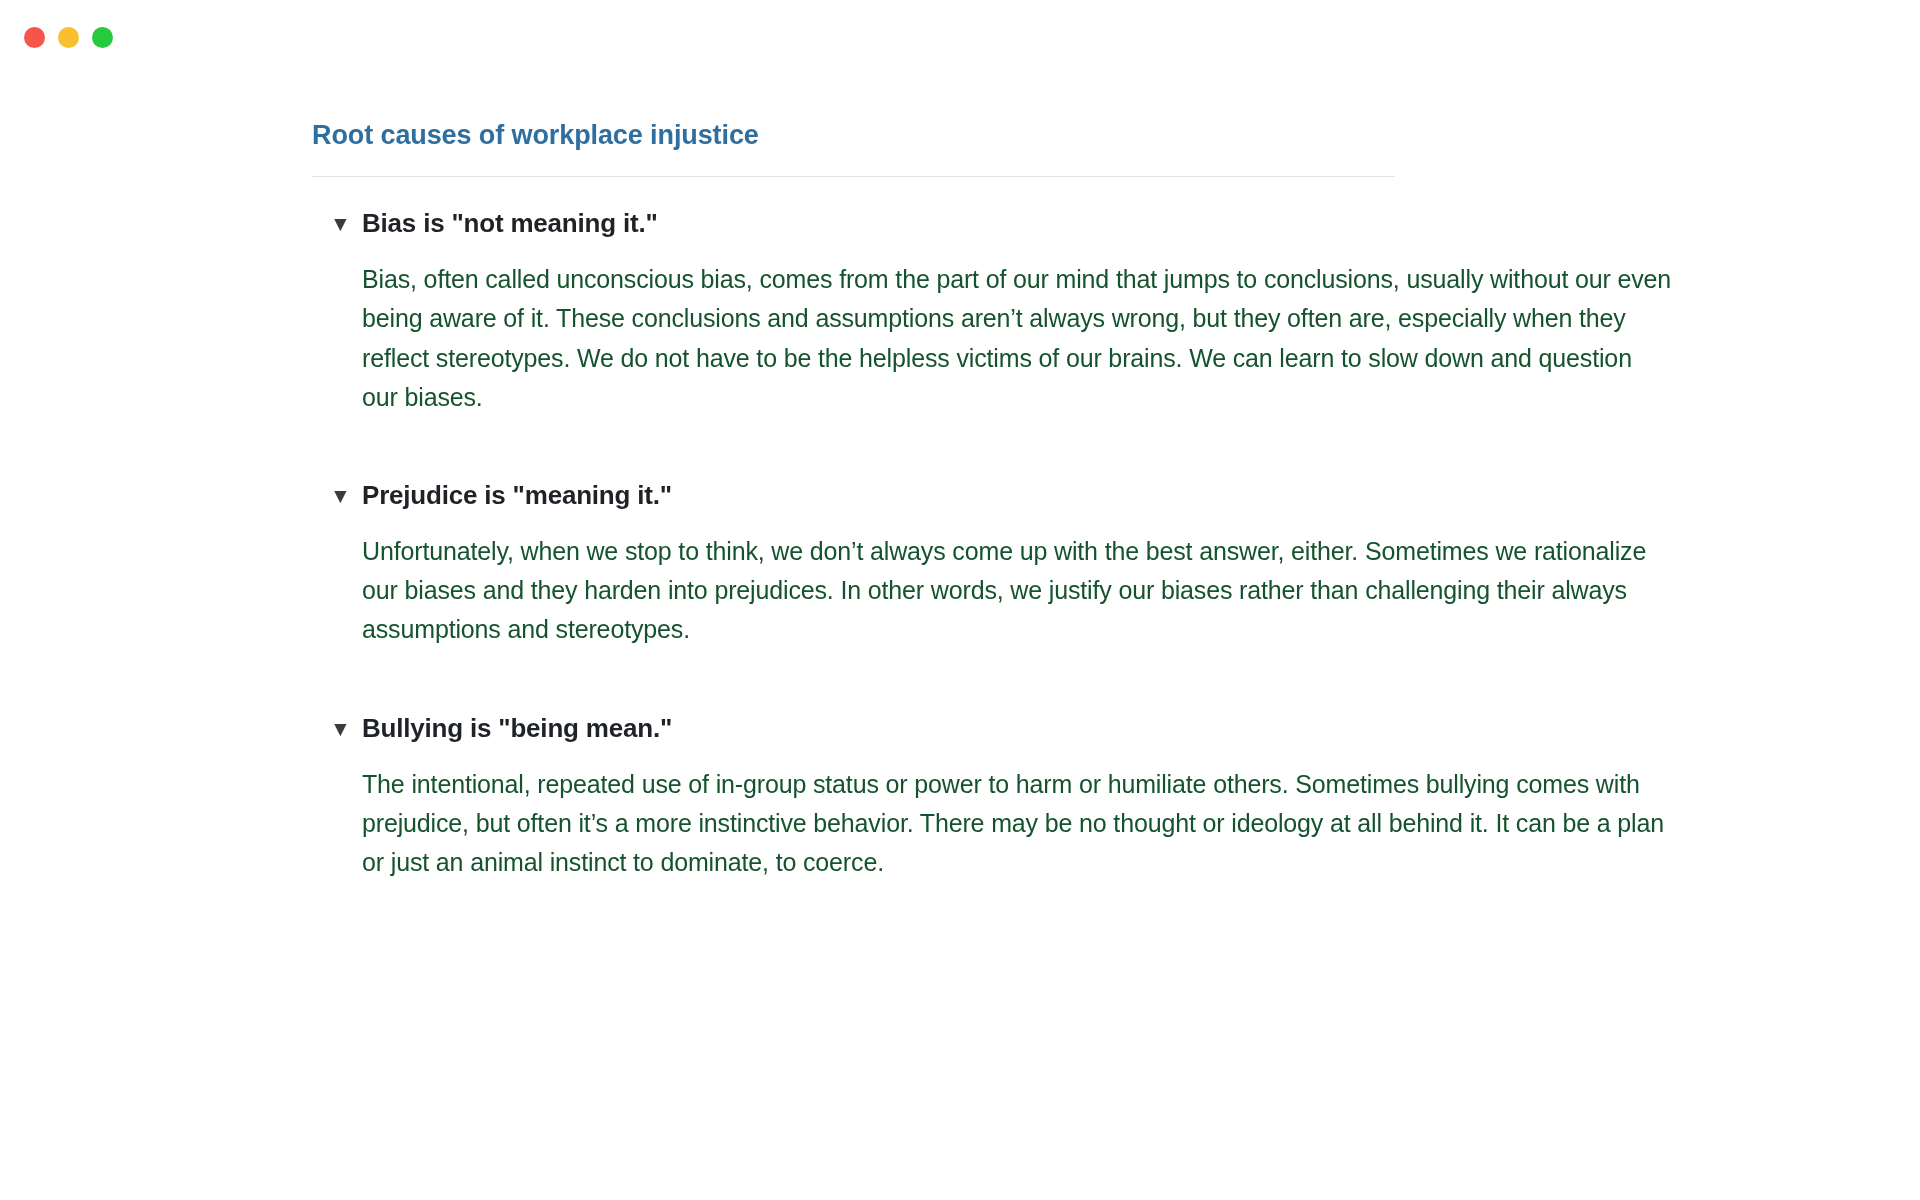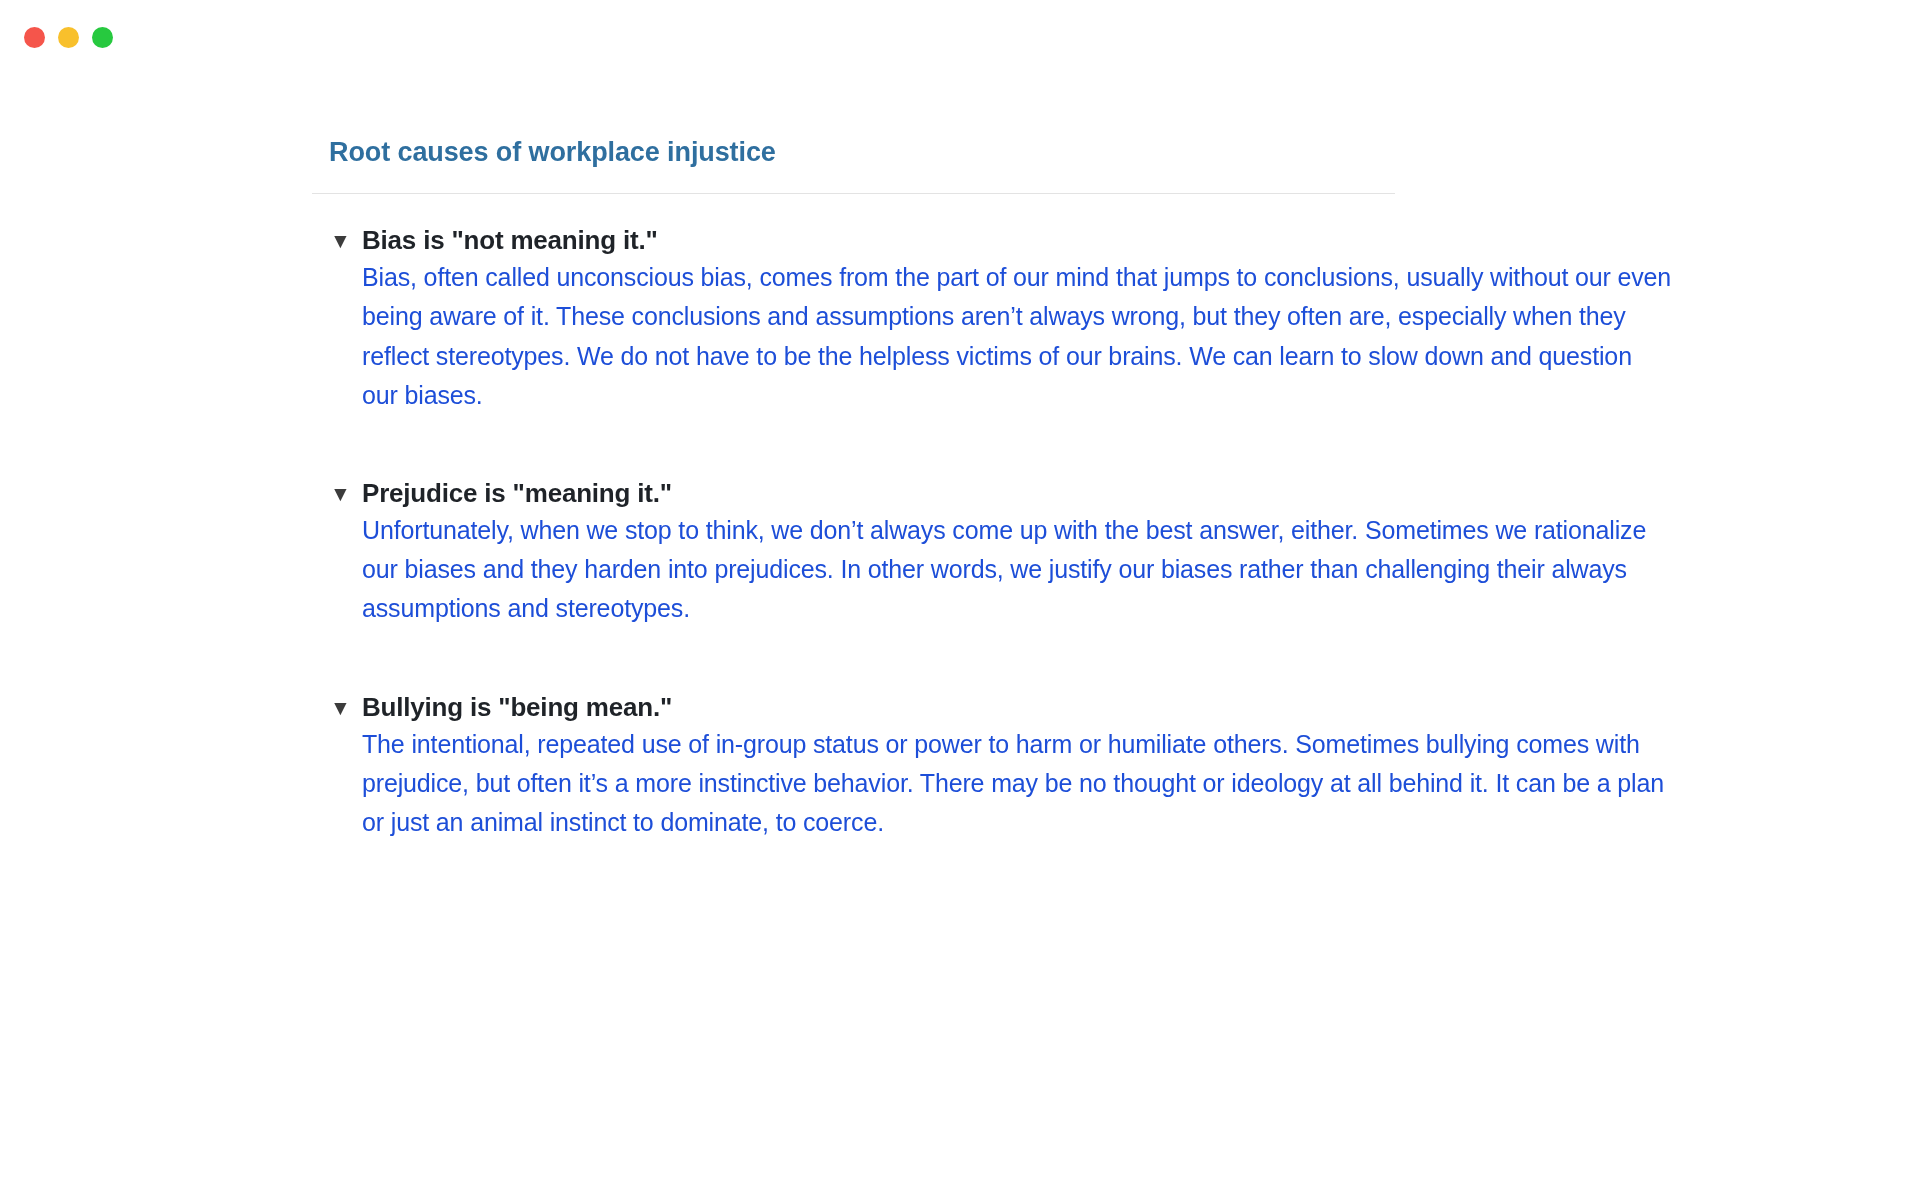--- a/index.html
+++ b/index.html
@@ -44,21 +44,21 @@
   }
   .doc {
     width: 1400px;
     margin-left: 312px;
   }
   .doc-title {
     font-size: 27px;
     font-weight: bold;
     color: #2f6f9f;
     letter-spacing: -0.1px;
-    margin: 17px;
+    margin: 0;
     padding: 45px 0 0 0;
     line-height: 1.2;
   }
   .title-rule {
     width: 1083px;
     height: 1px;
     background: #e3e3e3;
     margin-top: 25px;
   }
 
@@ -84,25 +84,26 @@
     user-select: none;
   }
   .section-title {
     font-size: 26px;
     font-weight: bold;
     color: #1f2328;
     letter-spacing: -0.2px;
     line-height: 1.3;
   }
   .section-body {
+    margin-top: 19px;
     padding-left: 50px;
     width: 1310px;
     font-size: 25px;
     line-height: 1.57;
-    color: #1d4ed8;
+    color: #14532d;
     letter-spacing: -0.15px;
   }
   .spacer-30 { height: 32px; }
 </style>
 </head>
 <body>
 
 <div class="window-chrome">
   <div class="traffic-lights">
     <span class="dot red"></span>

